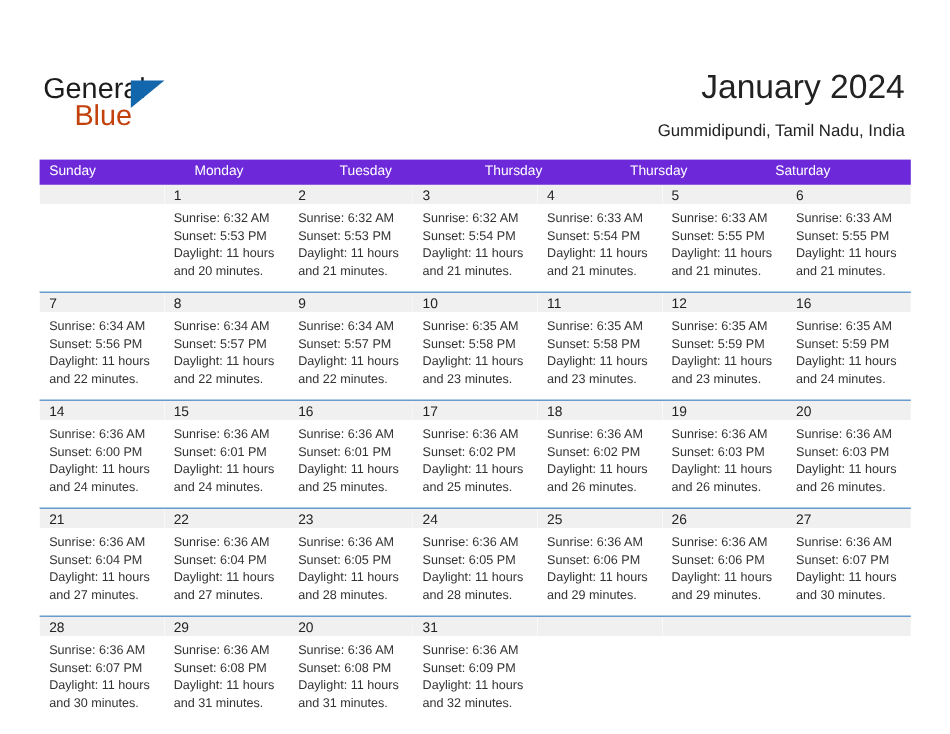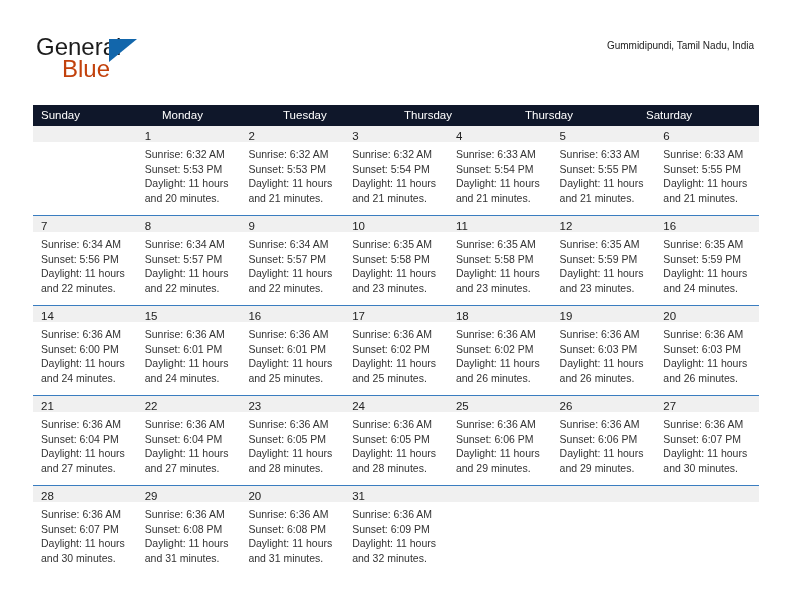--- a/index.html
+++ b/index.html
@@ -13,20 +13,21 @@
     background: #ffffff;
     font-family: "Liberation Sans", sans-serif;
     color: #222222;
     overflow: hidden;
   }
   .page {
     position: relative;
     width: 792px;
     height: 496px;
     box-sizing: border-box;
+    margin-top: 28px;
   }
 
   
   .top-bar {
     position: absolute;
     left: 0;
     top: 0;
     width: 792px;
     height: 100px;
   }
@@ -75,37 +76,37 @@
     text-align: right;
   }
   .cal-title {
     font-size: 28px;
     color: #222222;
     line-height: 34px;
     white-space: nowrap;
   }
   .cal-sub {
     margin-top: 9px;
-    font-size: 10px;
+    font-size: 14px;
     color: #222222;
     line-height: 18px;
     white-space: nowrap;
   }
 
   
   .cal {
     position: absolute;
     left: 33px;
     top: 105px;
     width: 726px;
   }
   .dow-row {
     display: flex;
     width: 100%;
-    background: #0f172a;
+    background: #6d28d9;
     height: 21px;
   }
   .dow {
     flex: 1 1 0;
     color: #ffffff;
     font-size: 11.5px;
     line-height: 21px;
     padding-left: 8px;
     box-sizing: border-box;
     white-space: nowrap;
@@ -162,20 +163,21 @@
 
   <div class="top-bar">
 
     <div class="brand">
       <span class="brand-general">General</span>
       <span class="brand-tri"></span>
       <span class="brand-blue">Blue</span>
     </div>
 
     <div class="title-block">
+      <div class="cal-title">January 2024</div>
       <div class="cal-sub">Gummidipundi, Tamil Nadu, India</div>
     </div>
 
   </div>
 
   <div class="cal">
     <div class="dow-row" id="dow-row">
         <div class="dow">Sunday</div>
         <div class="dow">Monday</div>
         <div class="dow">Tuesday</div>

